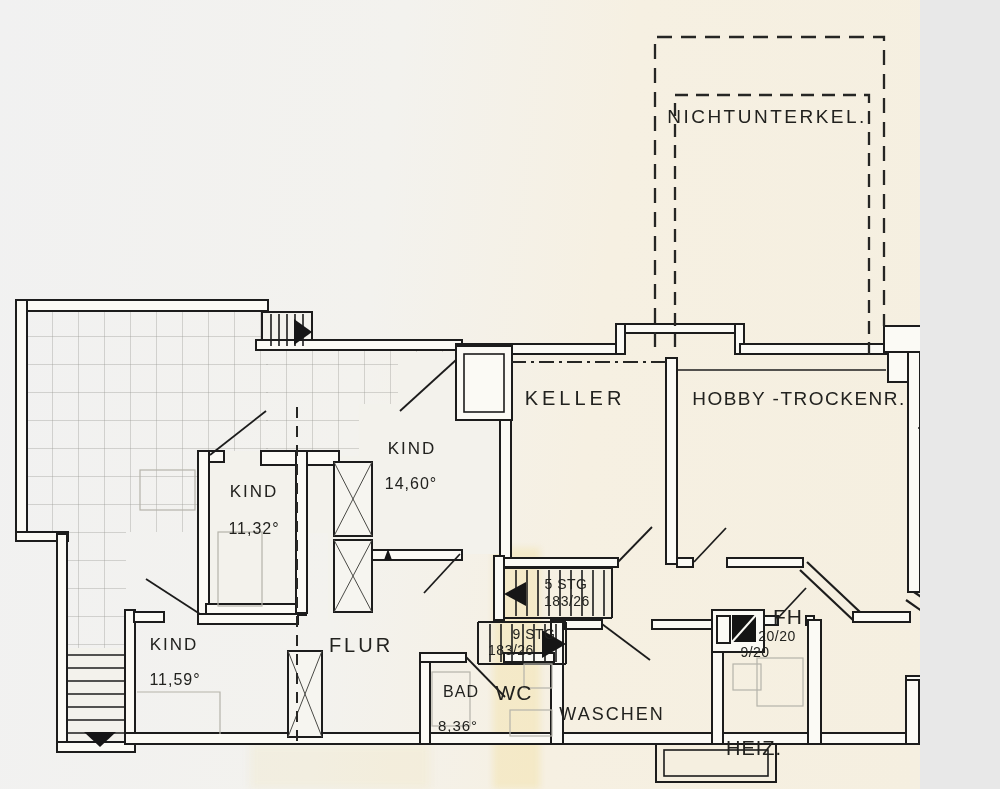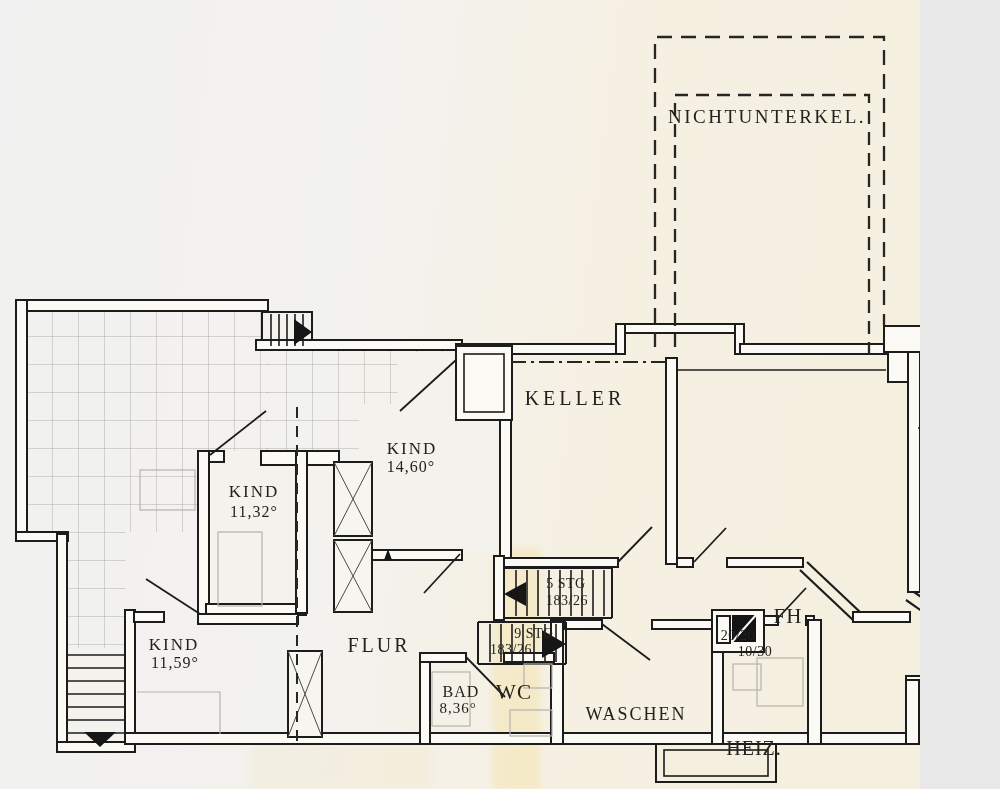--- a/index.html
+++ b/index.html
@@ -1,29 +1,29 @@
 <!DOCTYPE html>
 <html><head>
 <meta charset="utf-8">
 <style>
   html,body{margin:0;padding:0;background:#e8e8e8;}
   .stage{
     position:relative;width:920px;height:789px;overflow:hidden;
     background:linear-gradient(97deg,#f1f1f1 0%,#f3f2ee 40%,#f6f0e2 63%,#f5efe0 100%);
-    font-family:Liberation Serif, serif;
+    font-family:Liberation Sans, sans-serif;
   }
   .stripe{position:absolute;left:493px;top:548px;width:47px;height:241px;
     background:rgba(243,220,136,.30);filter:blur(3px);}
   .stripe2{position:absolute;left:250px;top:744px;width:180px;height:45px;
     background:rgba(240,222,160,.18);filter:blur(4px);}
   svg.plan{position:absolute;left:0;top:0;}
   .lbl{position:absolute;transform:translate(-50%,-50%);color:#22221f;white-space:nowrap;line-height:1;}
   .big{font-size:20px;letter-spacing:2.5px;}
   .room{font-size:17px;letter-spacing:2px;}
-  .area{font-size:15px;letter-spacing:1px;}
+  .area{font-size:15px;letter-spacing:1px;margin-top:17px;}
   .small{font-size:14px;letter-spacing:.5px;text-align:center;}
 </style>
 </head>
 <body>
 
 <div class="stage">
   <div class="stripe"></div>
   <div class="stripe2"></div>
 
   <svg class="plan" width="1000" height="789" viewBox="0 0 1000 789">
@@ -231,42 +231,43 @@
       <rect x="757" y="658" width="46" height="48"></rect>
       <rect x="140" y="470" width="55" height="40"></rect>
     </g>
   </svg>
 
   <div class="lbl big" style="left:767px;top:116px;font-size:19px;">NICHTUNTERKEL.</div>
 
 
   <div class="lbl big" style="left:575px;top:398px;letter-spacing:4px;">KELLER</div>
 
+  <div class="lbl big" style="left:799px;top:398px;font-size:19px;letter-spacing:1.5px;">HOBBY -TROCKENR.</div>
 
   <div class="lbl room" style="left:412px;top:448px;">KIND</div>
   <div class="lbl area" style="left:411px;top:467px;font-size:16px;">14,60°</div>
 
   <div class="lbl room" style="left:254px;top:491px;">KIND</div>
   <div class="lbl area" style="left:254px;top:512px;font-size:16px;">11,32°</div>
 
   <div class="lbl room" style="left:174px;top:644px;">KIND</div>
   <div class="lbl area" style="left:175px;top:663px;font-size:16px;">11,59°</div>
 
-  <div class="lbl big" style="left:379px;top:645px;letter-spacing:3px;">FLUR</div>
+  <div class="lbl big" style="left:361px;top:645px;letter-spacing:3px;">FLUR</div>
 
   <div class="lbl" style="left:461px;top:692px;font-size:16px;letter-spacing:1px;">BAD</div>
   <div class="lbl" style="left:514px;top:692px;font-size:21px;letter-spacing:1px;">WC</div>
   <div class="lbl area" style="left:458px;top:708px;">8,36°</div>
 
-  <div class="lbl" style="left:612px;top:714px;font-size:18px;letter-spacing:2px;margin-left:24px;">WASCHEN</div>
+  <div class="lbl" style="left:612px;top:714px;font-size:18px;letter-spacing:2px;">WASCHEN</div>
 
   <div class="lbl" style="left:754px;top:748px;font-size:20px;letter-spacing:1px;">HEIZ.</div>
 
   <div class="lbl small" style="left:566px;top:584px;">5 STG</div>
   <div class="lbl small" style="left:567px;top:601px;">183/26</div>
 
   <div class="lbl small" style="left:522px;top:634px;padding-left:24px;">9 STG</div>
   <div class="lbl small" style="left:511px;top:650px;">183/26</div>
 
   <div class="lbl" style="left:788px;top:616px;font-size:21px;letter-spacing:1px;">FH</div>
-  <div class="lbl small" style="left:738px;top:636px;">20/20</div>
-  <div class="lbl small" style="left:755px;top:652px;">10/30</div>
+  <div class="lbl small" style="left:777px;top:636px;">20/20</div>
+  <div class="lbl small" style="left:755px;top:652px;">9/20</div>
 </div>
 
 </body></html>

